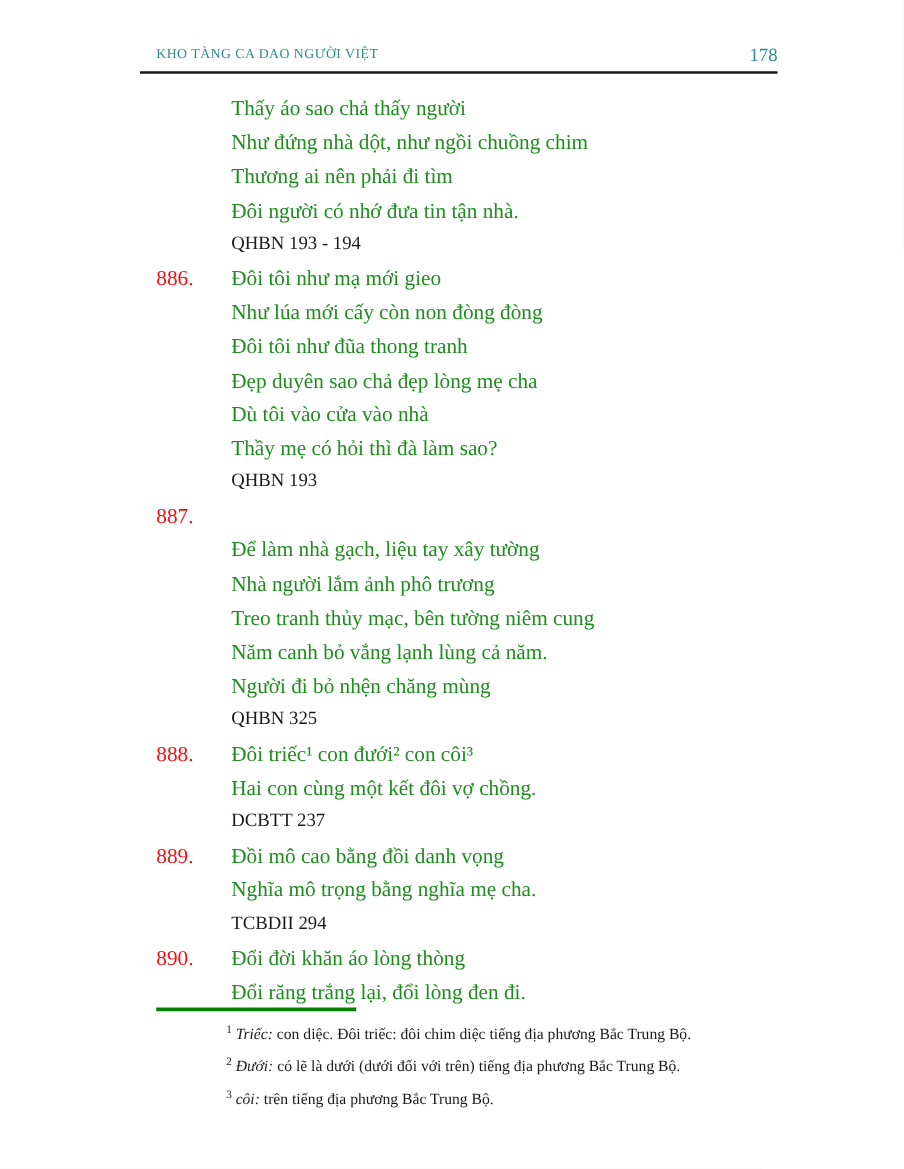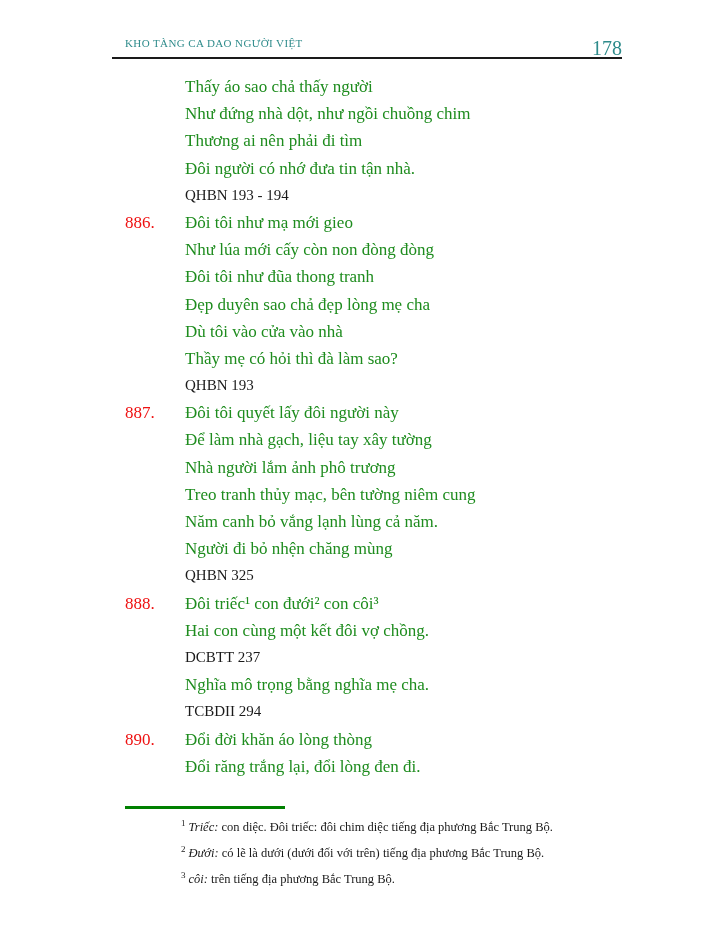--- a/index.html
+++ b/index.html
@@ -19,21 +19,21 @@
     margin:0 auto;
   }
   .header-title{
     position:absolute;left:125px;top:37px;
     font-size:11px;letter-spacing:0.4px;
     color:var(--header-teal,#2E8B8B);
     white-space:nowrap;
   }
   .page-number{
     position:absolute;right:101px;top:37px;
-    font-size:20px;
+    font-size:15px;
     color:var(--header-teal,#2E8B8B);
   }
   .header-rule{
     position:absolute;left:112px;top:57px;
     width:510px;height:2px;
     background:var(--text-black,#1A1A1A);
   }
   .content{position:absolute;left:0;top:73px;width:640px;}
   .vline{
     position:relative;height:27.2px;line-height:27.2px;
@@ -93,40 +93,43 @@
       <div class="vline"><span>Đôi tôi như đũa thong tranh</span></div>
       <div class="vline"><span>Đẹp duyên sao chả đẹp lòng mẹ cha</span></div>
       <div class="vline"><span>Dù tôi vào cửa vào nhà</span></div>
       <div class="vline"><span>Thầy mẹ có hỏi thì đà làm sao?</span></div>
       <div class="sline">QHBN 193</div>
     </div>
 
     <div>
       <div class="vline">
         <span class="vnum">887.</span>
-        <span>Đôi tôi quyết lấy đôi người này</span>
       </div>
       <div class="vline"><span>Để làm nhà gạch, liệu tay xây tường</span></div>
       <div class="vline"><span>Nhà người lắm ảnh phô trương</span></div>
       <div class="vline"><span>Treo tranh thủy mạc, bên tường niêm cung</span></div>
       <div class="vline"><span>Năm canh bỏ vắng lạnh lùng cả năm.</span></div>
       <div class="vline"><span>Người đi bỏ nhện chăng mùng</span></div>
       <div class="sline">QHBN 325</div>
     </div>
 
     <div>
       <div class="vline">
         <span class="vnum">888.</span>
         <span>Đôi triếc¹ con đưới² con côi³</span>
       </div>
       <div class="vline"><span>Hai con cùng một kết đôi vợ chồng.</span></div>
       <div class="sline">DCBTT 237</div>
     </div>
 
     <div>
+      <div class="vline">
+        <span class="vnum">889.</span>
+        <span>Đồi mô cao bằng đồi danh vọng</span>
+      </div>
       <div class="vline"><span>Nghĩa mô trọng bằng nghĩa mẹ cha.</span></div>
       <div class="sline">TCBDII 294</div>
     </div>
 
     <div>
       <div class="vline">
         <span class="vnum">890.</span>
         <span>Đổi đời khăn áo lòng thòng</span>
       </div>
       <div class="vline"><span>Đổi răng trắng lại, đổi lòng đen đi.</span></div>

